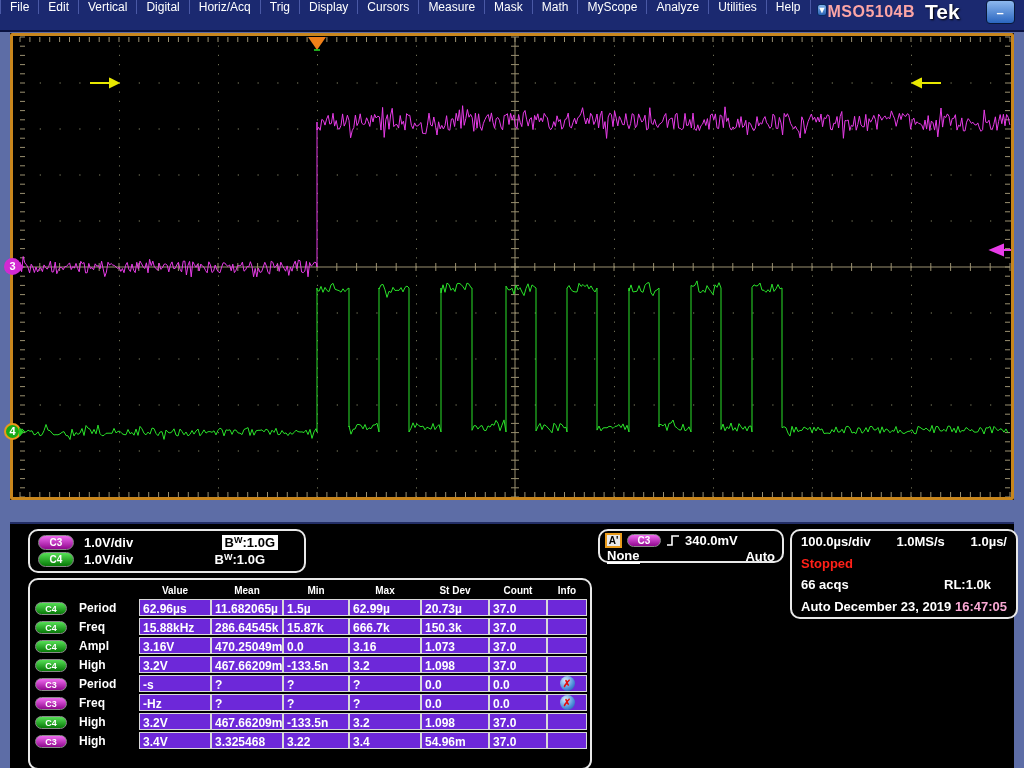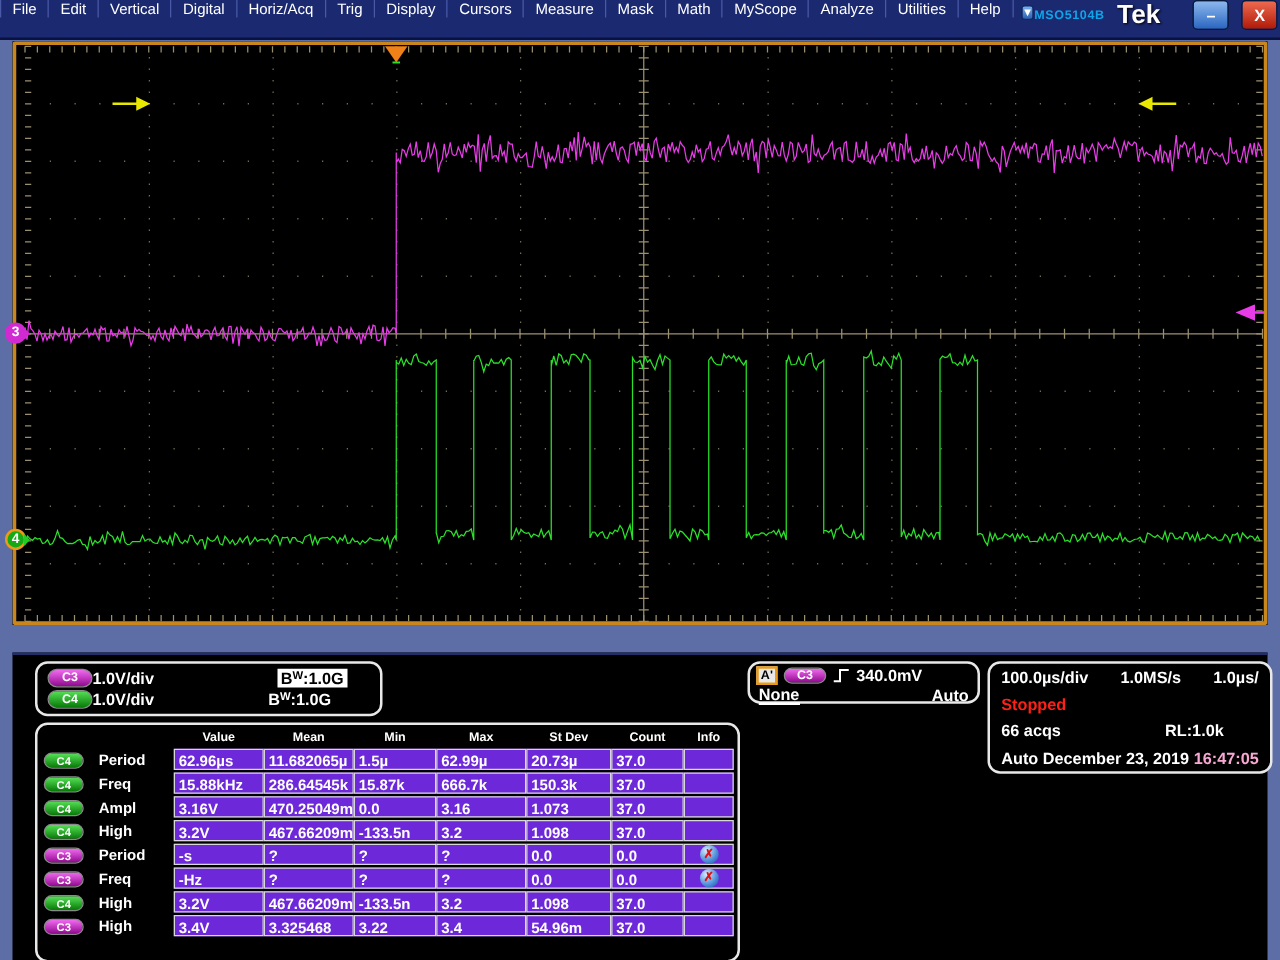--- a/index.html
+++ b/index.html
@@ -10,21 +10,21 @@
   .menubar{position:absolute;left:0;top:0;width:1024px;height:32px;background:#1b2970;
     border-bottom:2px solid #0a1240;display:flex;align-items:flex-start}
   .menu-items{display:flex;align-items:stretch}
   .menu-item{color:#fff;font-size:12px;display:flex;align-items:center;padding:0 9px;
     border-right:1px solid #4a59a6;cursor:default;white-space:nowrap}
   .menu-item:first-child{border-left:1px solid #4a59a6}
   .dropdown-btn{margin:4px 0 4px 6px;width:26px;border-radius:3px;border:1px solid #0a2a60;
     background:linear-gradient(#7db0ea,#2a62b4);color:#fff;font-size:9px;display:flex;
     align-items:center;justify-content:center}
   .win-right{margin-left:auto;display:flex;align-items:center;gap:10px;padding-right:8px}
-  .model-label{color:#0ea5e9;font-size:10px;font-weight:bold;letter-spacing:.5px}
+  .model-label{color:#fca5a5;font-size:16px;font-weight:bold;letter-spacing:.5px}
   .tek-logo{color:#fff;font-size:21px;font-weight:bold;text-shadow:1px 1px 2px #000;margin-right:16px}
   .btn-min,.btn-close{width:29px;height:24px;border-radius:4px;color:#fff;font-weight:bold;
     display:flex;align-items:center;justify-content:center;font-size:13px;border:1px solid #08183a}
   .btn-min{background:linear-gradient(#8db8ee,#2a66c0);align-items:flex-end;padding-bottom:3px}
   .btn-close{background:linear-gradient(#ee6a50,#b01a08)}
 
   
   .scope{position:absolute;left:10px;top:33px;width:1004px;height:467px;background:#000}
   .scope svg{display:block}
   .chmark{position:absolute;width:17px;height:17px;border-radius:50%;color:#fff;font-weight:bold;
@@ -40,39 +40,39 @@
     border-top:2px solid #232e66}
   .panel{position:absolute;border:2px solid #e8e8e8;border-radius:10px;background:#000;color:#fff}
 
   .ch-panel{left:18px;top:5px;width:278px;height:44px;padding:3px 8px;display:flex;
     flex-direction:column;justify-content:space-between}
   .ch-row{display:flex;align-items:center;height:17px}
   .pill{display:inline-block;width:36px;height:15px;border-radius:8px;color:#fff;font-size:10px;
     font-weight:bold;text-align:center;line-height:14px;border:1px solid #8a8a8a;flex:none}
   .pill.c3{background:linear-gradient(#f06af0,#90088e)}
   .pill.c4{background:linear-gradient(#56e056,#077a07)}
-  .ch-scale{font-size:13px;font-weight:bold;}
+  .ch-scale{font-size:13px;font-weight:bold;margin-left:10px}
   .bw{font-size:13px;font-weight:bold;margin-left:auto;margin-right:28px;padding:0 3px}
   .bw sup{font-size:9px;vertical-align:top}
   .bw.hl{background:#fff;color:#000;margin-right:18px}
 
   .trig-panel{left:588px;top:5px;width:186px;height:34px;padding:1px 5px;font-weight:bold}
   .trig-row1{display:flex;align-items:center;gap:5px;height:17px}
   .abox{width:17px;height:15px;background:#e9e9e9;border:2px solid #e89a1a;color:#000;font-size:10px;
     font-weight:bold;text-align:center;line-height:11px;flex:none}
   .trig-pill{width:34px;height:13px;line-height:12px}
   .trig-level{font-size:13px}
   .trig-row2{display:flex;justify-content:space-between;font-size:13px;padding:0 2px}
   .trig-mode{border-bottom:2px solid #fff;line-height:13px}
 
   .tb-panel{left:780px;top:5px;width:228px;height:90px;padding:3px 9px;font-size:13px;font-weight:bold;
     display:flex;flex-direction:column;justify-content:space-between}
   .tb-line{display:flex;justify-content:space-between;align-items:center}
   .tb-stopped{color:#ff2018}
-  .tb-rl{margin-right:28px}
+  .tb-rl{margin-right:16px}
   .tb-time{color:#f9a8d4}
 
   .meas-panel{left:18px;top:54px;width:564px;height:192px;padding:3px 5px}
   .mtable{display:grid;grid-template-columns:40px 64px 72px 72px 66px 72px 68px 58px 40px;
     font-weight:bold;font-size:12px}
   .mhead{color:#fff;text-align:center;padding:2px 0 3px 0;font-size:10px}
   .mcell{border:1px solid #d8d8d8;background:#6d28d9;color:#fff;padding:1px 3px;height:17px;
     line-height:16px;overflow:hidden;white-space:nowrap}
   .mname{color:#fff;padding-left:4px;line-height:19px}
   .mbadge{display:flex;align-items:center;justify-content:flex-start}

